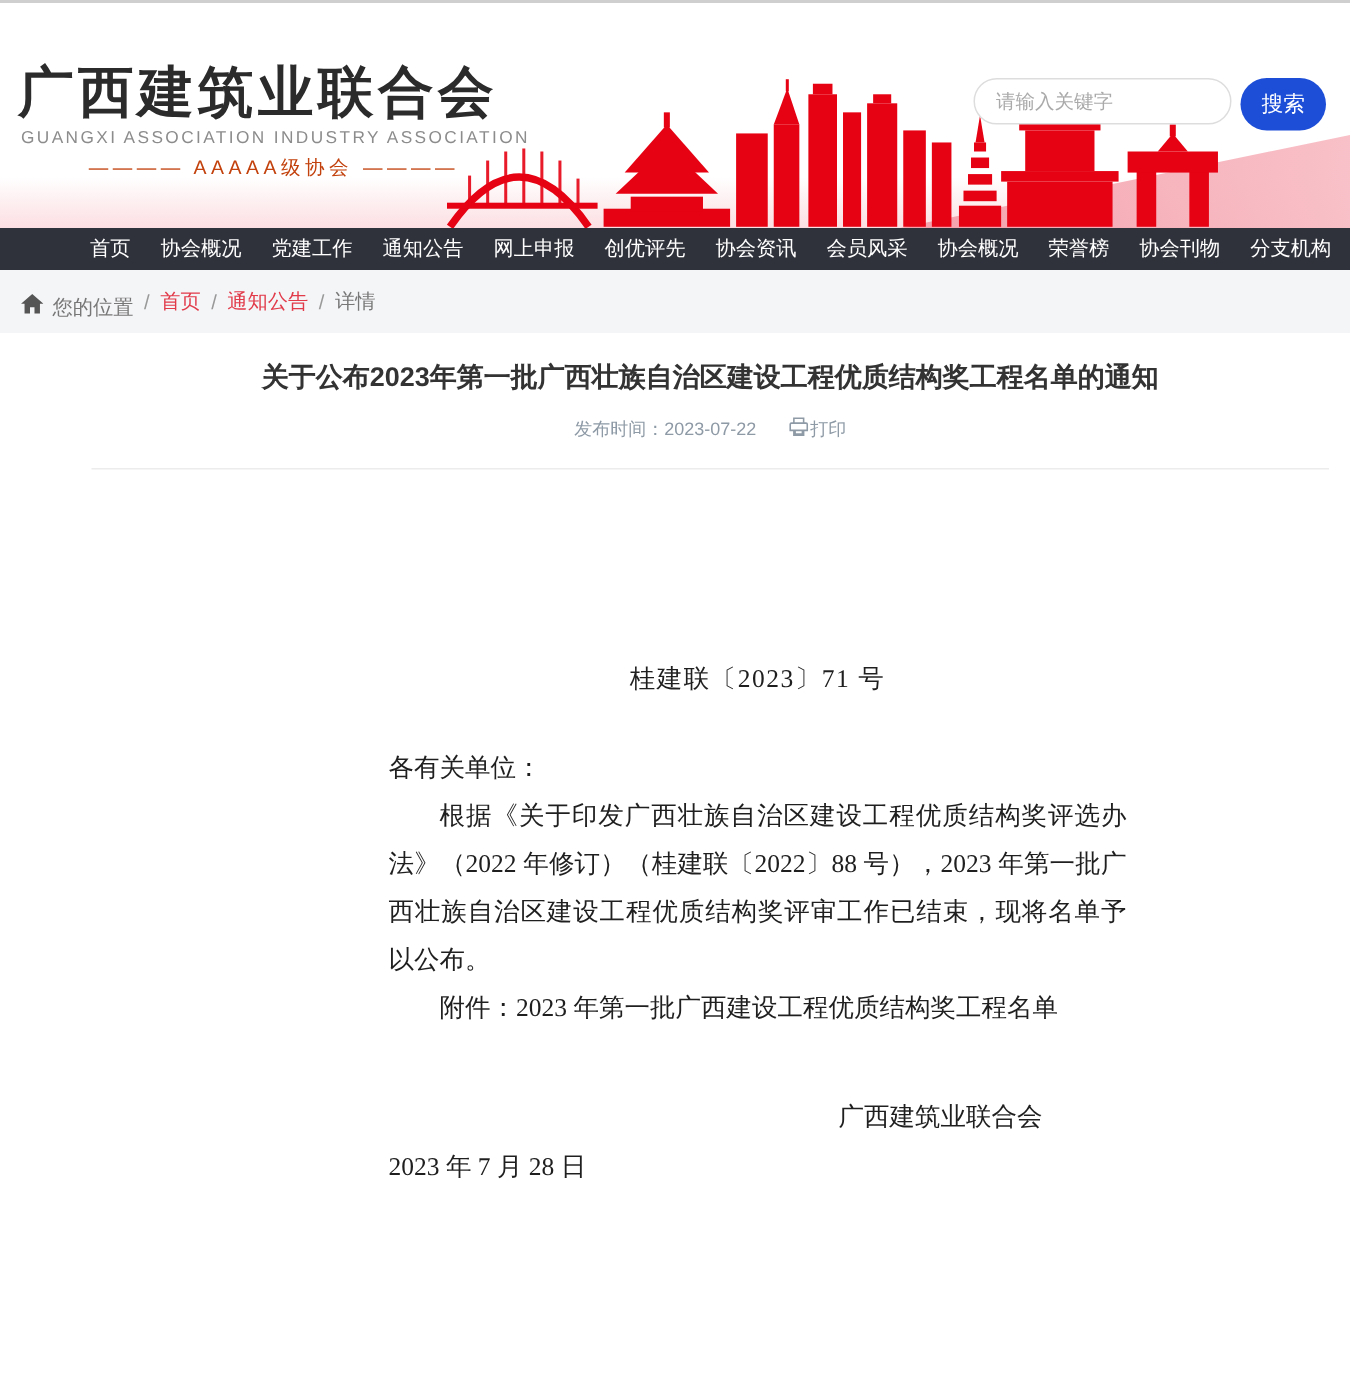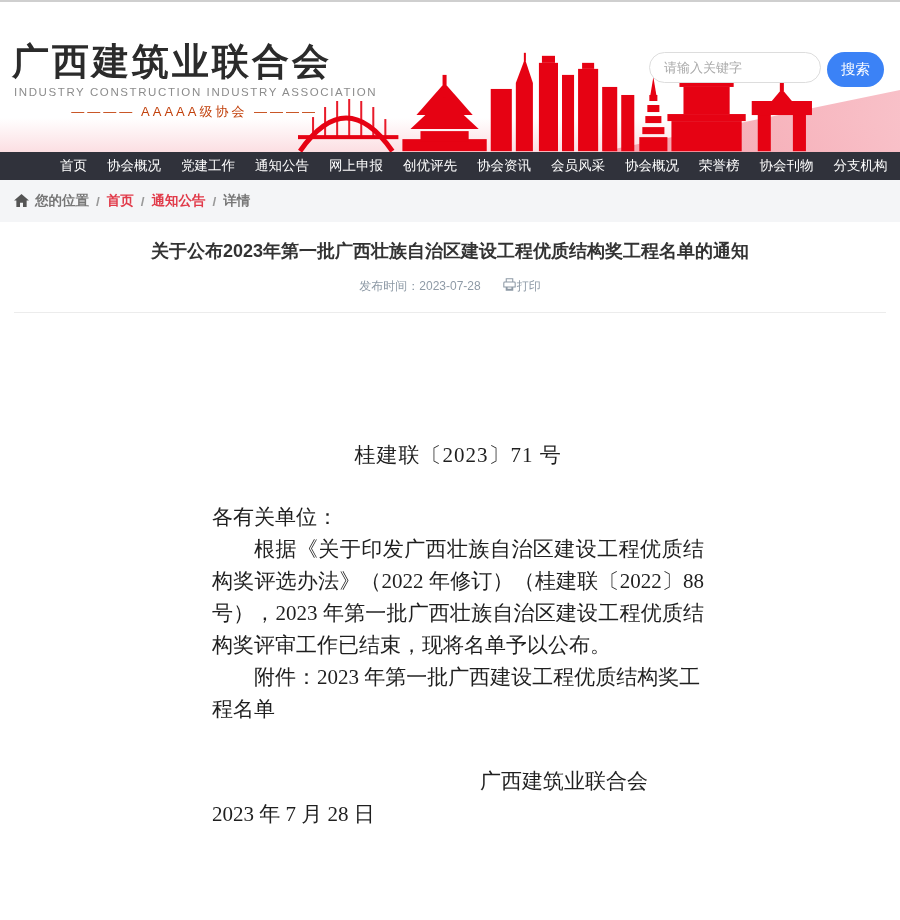--- a/index.html
+++ b/index.html
@@ -33,59 +33,59 @@
     margin-top:5px; font-size:13px; color:#c2410c; letter-spacing:3px; text-align:center;
   }
   .search-wrap { position:absolute; right:16px; top:50px; display:flex; align-items:flex-start; z-index:6; }
   .search-input {
     width:172px; height:31px; border:1px solid #ddd; border-radius:16px;
     padding:0 14px; font-size:13px; color:#555; background:#fff; outline:none;
   }
   .search-input::placeholder { color:#aaa; }
   .search-btn {
     margin-left:6px; width:57px; height:35px; border:none; border-radius:18px;
-    background:#3b82f6; color:#fff; font-size:14.5px; cursor:pointer;
+    background:#1d4ed8; color:#fff; font-size:14.5px; cursor:pointer;
     font-family:"Liberation Sans",sans-serif;
   }
   .skyline { position:absolute; left:298px; bottom:0; width:522px; height:102px; z-index:3; }
   
   .main-nav {
     height:28px; background:#30323b; display:flex; align-items:center;
     padding-left:50px;
   }
   .nav-item {
     color:#fff; font-size:13.5px; padding:0 10px; line-height:28px;
     cursor:pointer; white-space:nowrap; text-decoration:none;
   }
   
   .breadcrumb {
-    height:42px; background:#f4f5f7; display:flex; align-items:center;
-    padding:6px 14px; font-size:13.5px; color:#777;font-weight:bold;
+    height:42px; background:#f4f5f7; display:flex; 
+    padding:16px 14px; font-size:13.5px; color:#777;
   }
   .breadcrumb .home-icon { margin-right:6px; display:inline-flex; }
   .crumb-sep { margin:0 7px; color:#999; }
   .crumb { color:#777; cursor:pointer; text-decoration:none; }
   .crumb.active { color:#e13b4a; }
   
-  .article { padding-top:16px; }
+  .article { padding-top:16px;padding-left:47px; }
   .article-title {
     margin:0 auto; width:720px; text-align:center;
     font-size:18px; font-weight:bold; color:#333; line-height:1.5;
   }
   .article-meta {
     margin-top:13px; display:flex; justify-content:center; align-items:center;
     gap:22px; font-size:12px; color:#8e9aa6;
   }
   .print-link { display:inline-flex; align-items:flex-start; gap:1px; color:#8e9aa6; cursor:pointer; }
   .divider { border:none; border-top:1px solid #ececec; margin:17px 14px 0 14px; }
   
   .doc {
     width:492px; margin:128px 0 0 212px;
     font-family:"Liberation Serif", serif;
-    font-size:21px; color:#1f1f1f;
+    font-size:17px; color:#1f1f1f;
   }
   .doc-ref { text-align:center; letter-spacing:1px; }
   .doc-salutation { margin-top:32px; line-height:32px; }
   .doc-para { margin:0; text-indent:2em; text-align:justify; line-height:32px; }
   .doc-attachment { text-indent:2em; line-height:32px; }
   .doc-signer { text-align:right; padding-right:56px; margin-top:40px; line-height:33px; }
   .doc-date { padding-right:46px; line-height:33px; }
 </style>
 </head>
 <body>
@@ -142,21 +142,21 @@
       <rect x="458" y="62" width="13" height="38"></rect>
       <rect x="493" y="62" width="13" height="38"></rect>
       <rect x="452" y="50" width="60" height="14"></rect>
       <polygon points="472,50 492,50 482,38"></polygon>
       <rect x="480" y="32" width="4" height="8"></rect>
     </g>
   </svg>
 
   <div class="logo-block">
     <h1 class="logo-title">广西建筑业联合会</h1>
-    <div class="logo-subtitle">INDUSTRY CONSTRUCTION INDUSTRY ASSOCIATION</div>
+    <div class="logo-subtitle">GUANGXI ASSOCIATION INDUSTRY ASSOCIATION</div>
     <div class="logo-badge">———— AAAAA级协会 ————</div>
   </div>
 
   <div class="search-wrap">
     <input class="search-input" type="text" placeholder="请输入关键字" style="">
     <button class="search-btn">搜索</button>
   </div>
 </header>
 
 <nav class="main-nav">
@@ -212,21 +212,21 @@
         <a class="crumb">详情</a>
       </span>
     </span>
 </div>
 
 <main class="article">
   <h2 class="article-title">关于公布2023年第一批广西壮族自治区建设工程优质结构奖工程名单的通知</h2>
 
   <div class="article-meta">
     <span>
-      <span>发布时间：</span><span>2023-07-28</span>
+      <span>发布时间：</span><span>2023-07-22</span>
     </span>
     <span class="print-link">
       <svg width="13" height="13" viewBox="0 0 16 16">
         <path d="M4 1 h8 v4 H4 Z M2 5 h12 a1 1 0 0 1 1 1 v5 h-3 v4 H4 v-4 H1 V6 a1 1 0 0 1 1-1 Z M5 11 h6 v3 H5 Z" fill="none" stroke="#8e9aa6" stroke-width="1.3"></path>
       </svg>
       <span>打印</span>
     </span>
   </div>
 
   <hr class="divider">

